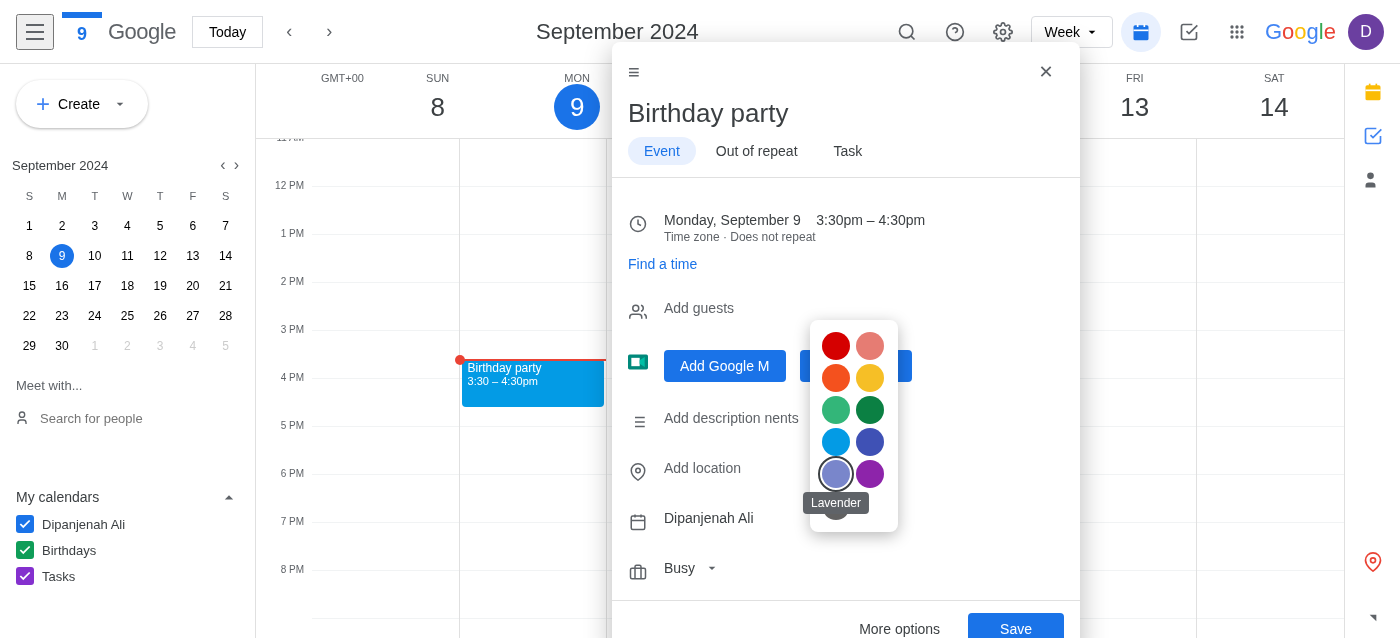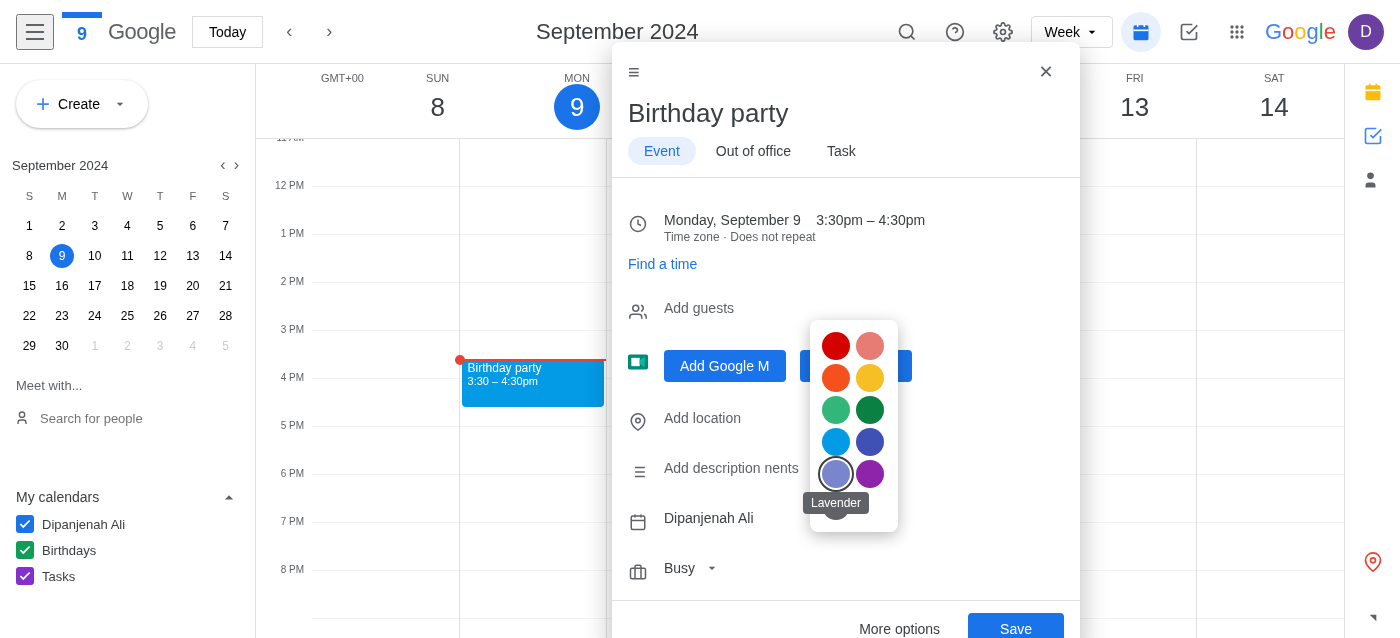--- a/index.html
+++ b/index.html
@@ -522,21 +522,21 @@
 </div>
 
 <div class="dialog">
   <div class="dialog-header">
     <span class="drag-handle">≡</span>
     <button class="close-btn">✕</button>
   </div>
   <div class="dialog-title">Birthday party</div>
   <div class="dialog-tabs">
     <button class="tab-btn active">Event</button>
-    <button class="tab-btn">Out of office</button>
+    <button class="tab-btn">Out of repeat</button>
     <button class="tab-btn">Task</button>
   </div>
   <div class="dialog-body">
 
     <div class="dialog-row">
       <div class="row-icon">
         <svg width="18" height="18" viewBox="0 0 24 24" fill="none" stroke="#5f6368" stroke-width="2">
             <circle cx="12" cy="12" r="10"></circle>
             <polyline points="12 6 12 12 16 14"></polyline>
           </svg>
@@ -573,49 +573,49 @@
       <div class="row-icon">
         <svg width="20" height="16" viewBox="0 0 48 36" fill="none">
             <rect width="48" height="36" rx="4" fill="#00897B"></rect>
             <path d="M8 8h20v20H8z" fill="white"></path>
             <path d="M28 14l12-8v24l-12-8z" fill="#00BFA5"></path>
           </svg>
       </div>
       <div class="row-content" style="display:flex;gap:14px;align-items:center;">
         <button class="gmeet-btn">Add Google M</button>
         <button class="conf-more-btn">conferencing</button>
-      </div>
-    </div>
-
-    <div class="dialog-row">
-      <div class="row-icon">
-        <svg width="18" height="18" viewBox="0 0 24 24" fill="none" stroke="#5f6368" stroke-width="2">
-            <path d="M21 10c0 7-9 13-9 13s-9-6-9-13a9 9 0 0 1 18 0z"></path>
-            <circle cx="12" cy="10" r="3"></circle>
-          </svg>
-      </div>
-      <div class="row-content">
-        <span class="add-location">Add location</span>
       </div>
     </div>
 
     <div class="dialog-row">
       <div class="row-icon">
         <svg width="18" height="18" viewBox="0 0 24 24" fill="none" stroke="#5f6368" stroke-width="2">
             <line x1="8" y1="6" x2="21" y2="6"></line>
             <line x1="8" y1="12" x2="21" y2="12"></line>
             <line x1="8" y1="18" x2="21" y2="18"></line>
             <line x1="3" y1="6" x2="3.01" y2="6"></line>
             <line x1="3" y1="12" x2="3.01" y2="12"></line>
             <line x1="3" y1="18" x2="3.01" y2="18"></line>
           </svg>
       </div>
       <div class="row-content" style="display:flex;gap:4px;">
         <span class="add-desc">Add description</span>
         <span class="add-desc">nents</span>
+      </div>
+    </div>
+
+    <div class="dialog-row">
+      <div class="row-icon">
+        <svg width="18" height="18" viewBox="0 0 24 24" fill="none" stroke="#5f6368" stroke-width="2">
+            <path d="M21 10c0 7-9 13-9 13s-9-6-9-13a9 9 0 0 1 18 0z"></path>
+            <circle cx="12" cy="10" r="3"></circle>
+          </svg>
+      </div>
+      <div class="row-content">
+        <span class="add-location">Add location</span>
       </div>
     </div>
 
     <div class="dialog-row">
       <div class="row-icon">
         <svg width="18" height="18" viewBox="0 0 24 24" fill="none" stroke="#5f6368" stroke-width="2">
             <rect x="3" y="4" width="18" height="18" rx="2" ry="2"></rect>
             <line x1="16" y1="2" x2="16" y2="6"></line>
             <line x1="8" y1="2" x2="8" y2="6"></line>
             <line x1="3" y1="10" x2="21" y2="10"></line>

